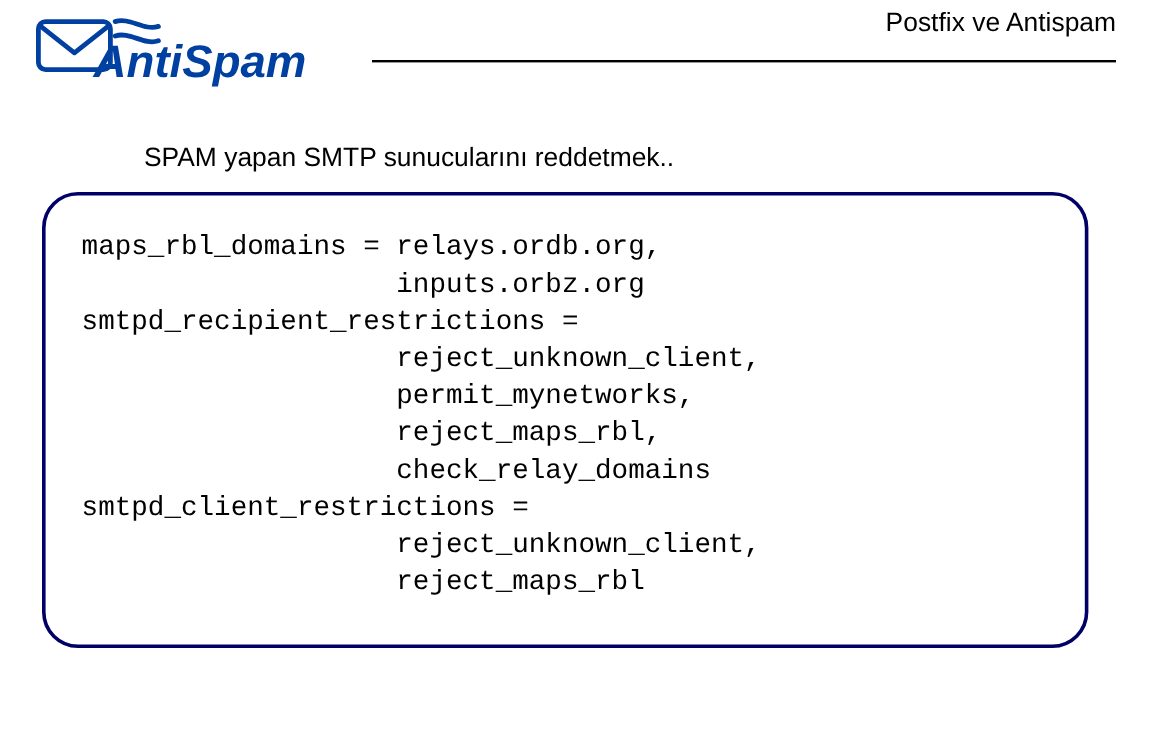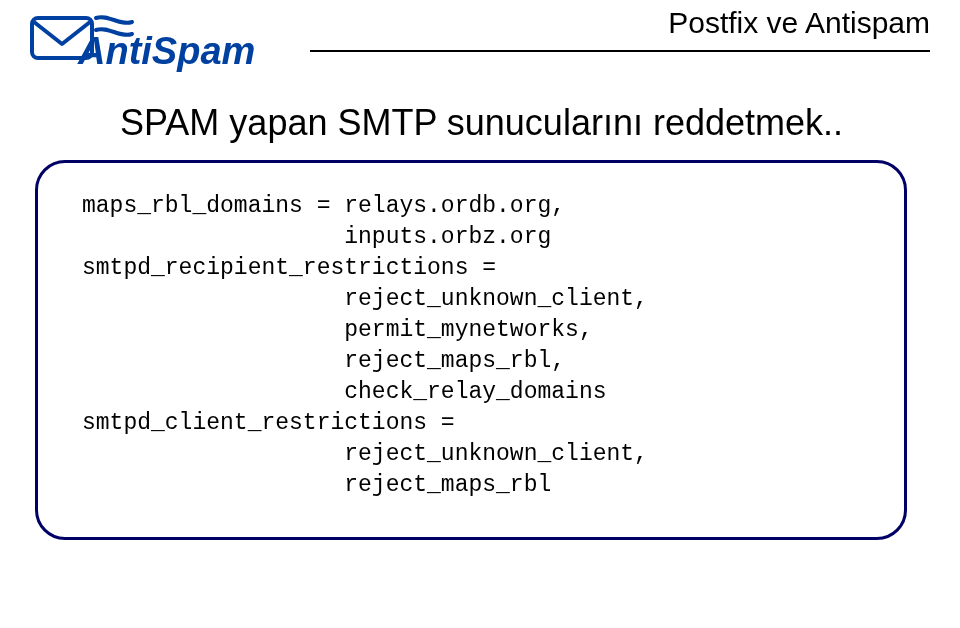--- a/index.html
+++ b/index.html
@@ -29,38 +29,38 @@
     left: 310px;
     right: 30px;
     top: 50px;
     height: 0;
     border-top: 2px solid #000;
   }
   .title {
     position: absolute;
     right: 30px;
     top: 6px;
-    font-size: 30px;
+    font-size: 22px;
     font-weight: 400;
   }
   .subtitle {
     position: absolute;
     left: 120px;
-    top: 102px;
-    font-size: 36px;
+    top: 118px;
+    font-size: 22px;
   }
   .codebox {
     position: absolute;
     left: 35px;
     top: 160px;
     width: 872px;
     height: 380px;
     border: 3px solid #000066;
     border-radius: 30px;
-    padding: 28px 44px;
+    padding: 28px 30px;
     box-sizing: border-box;
     font-family: "Courier New", Courier, monospace;
     font-size: 23px;
     line-height: 1.35;
     white-space: pre;
   }
 </style>
 </head>
 <body>
 

